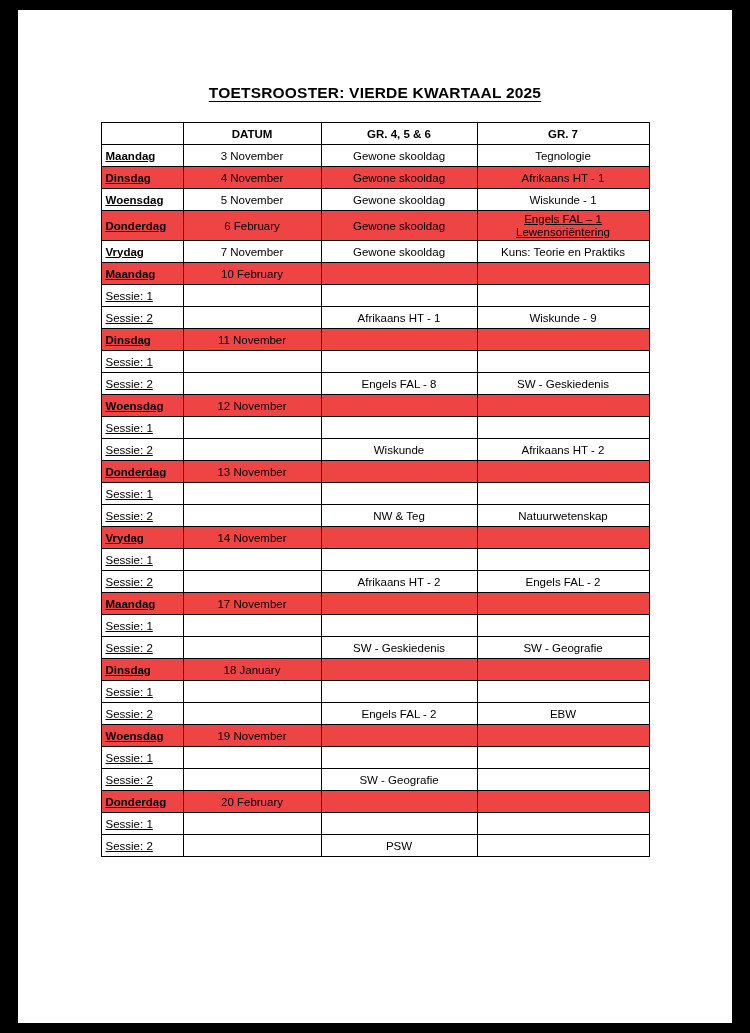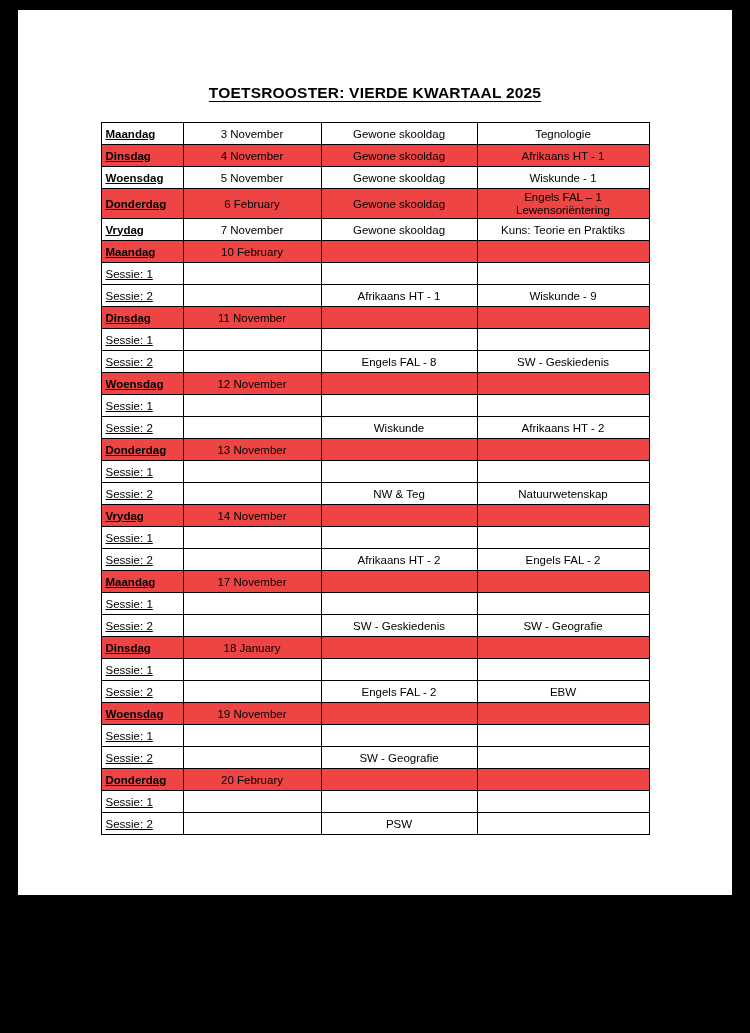--- a/index.html
+++ b/index.html
@@ -11,21 +11,21 @@
     width: 750px;
     height: 1033px;
     font-family: "Liberation Sans", sans-serif;
     display: flex;
     justify-content: center;
     align-items: flex-start;
   }
   .page {
     position: relative;
     width: 714px;
-    height: 885px;
+    height: 1013px;
     margin-top: 10px;
     background: #ffffff;
     overflow: hidden;
   }
   .doc-title {
     text-align: center;
     font-size: 15.5px;
     font-weight: bold;
     letter-spacing: 0.2px;
     color: #000;
@@ -61,41 +61,47 @@
 
   .cell-day {
     text-align: left;
     padding-left: 5px;
     text-decoration: underline;
   }
   .cell-day.bold { font-weight: bold; }
   .cell-center { text-align: center; }
   .shaded { background: #ef4444; }
   .hdr { font-weight: bold; text-align: center; }
-  .two-line { line-height: 1.12; }
+  .two-line { line-height: 1.12; text-decoration: underline; }
   .tall { height: 30px; }
 </style>
 </head>
 <body>
 
 <div class="page">
 
   <div class="doc-title">
     <span>TOETSROOSTER:  VIERDE KWARTAAL 2025</span>
   </div>
 
   <div class="table-wrap">
     <table class="schedule">
       <colgroup>
         <col class="c-day">
         <col class="c-date">
         <col class="c-g456">
         <col class="c-g7">
       </colgroup>
       <tbody id="schedule-body">
+        <tr>
+          <td class="hdr"></td>
+          <td class="hdr">DATUM</td>
+          <td class="hdr">GR. 4, 5 &amp; 6</td>
+          <td class="hdr">GR. 7</td>
+        </tr>
       <tr>
             <td class="cell-day bold">Maandag</td>
             <td class="cell-center">3 November</td>
             <td class="cell-center">Gewone skooldag</td>
             <td class="cell-center">Tegnologie</td>
           </tr>
           <tr>
             <td class="cell-day bold shaded">Dinsdag</td>
             <td class="cell-center shaded">4 November</td>
             <td class="cell-center shaded">Gewone skooldag</td>

